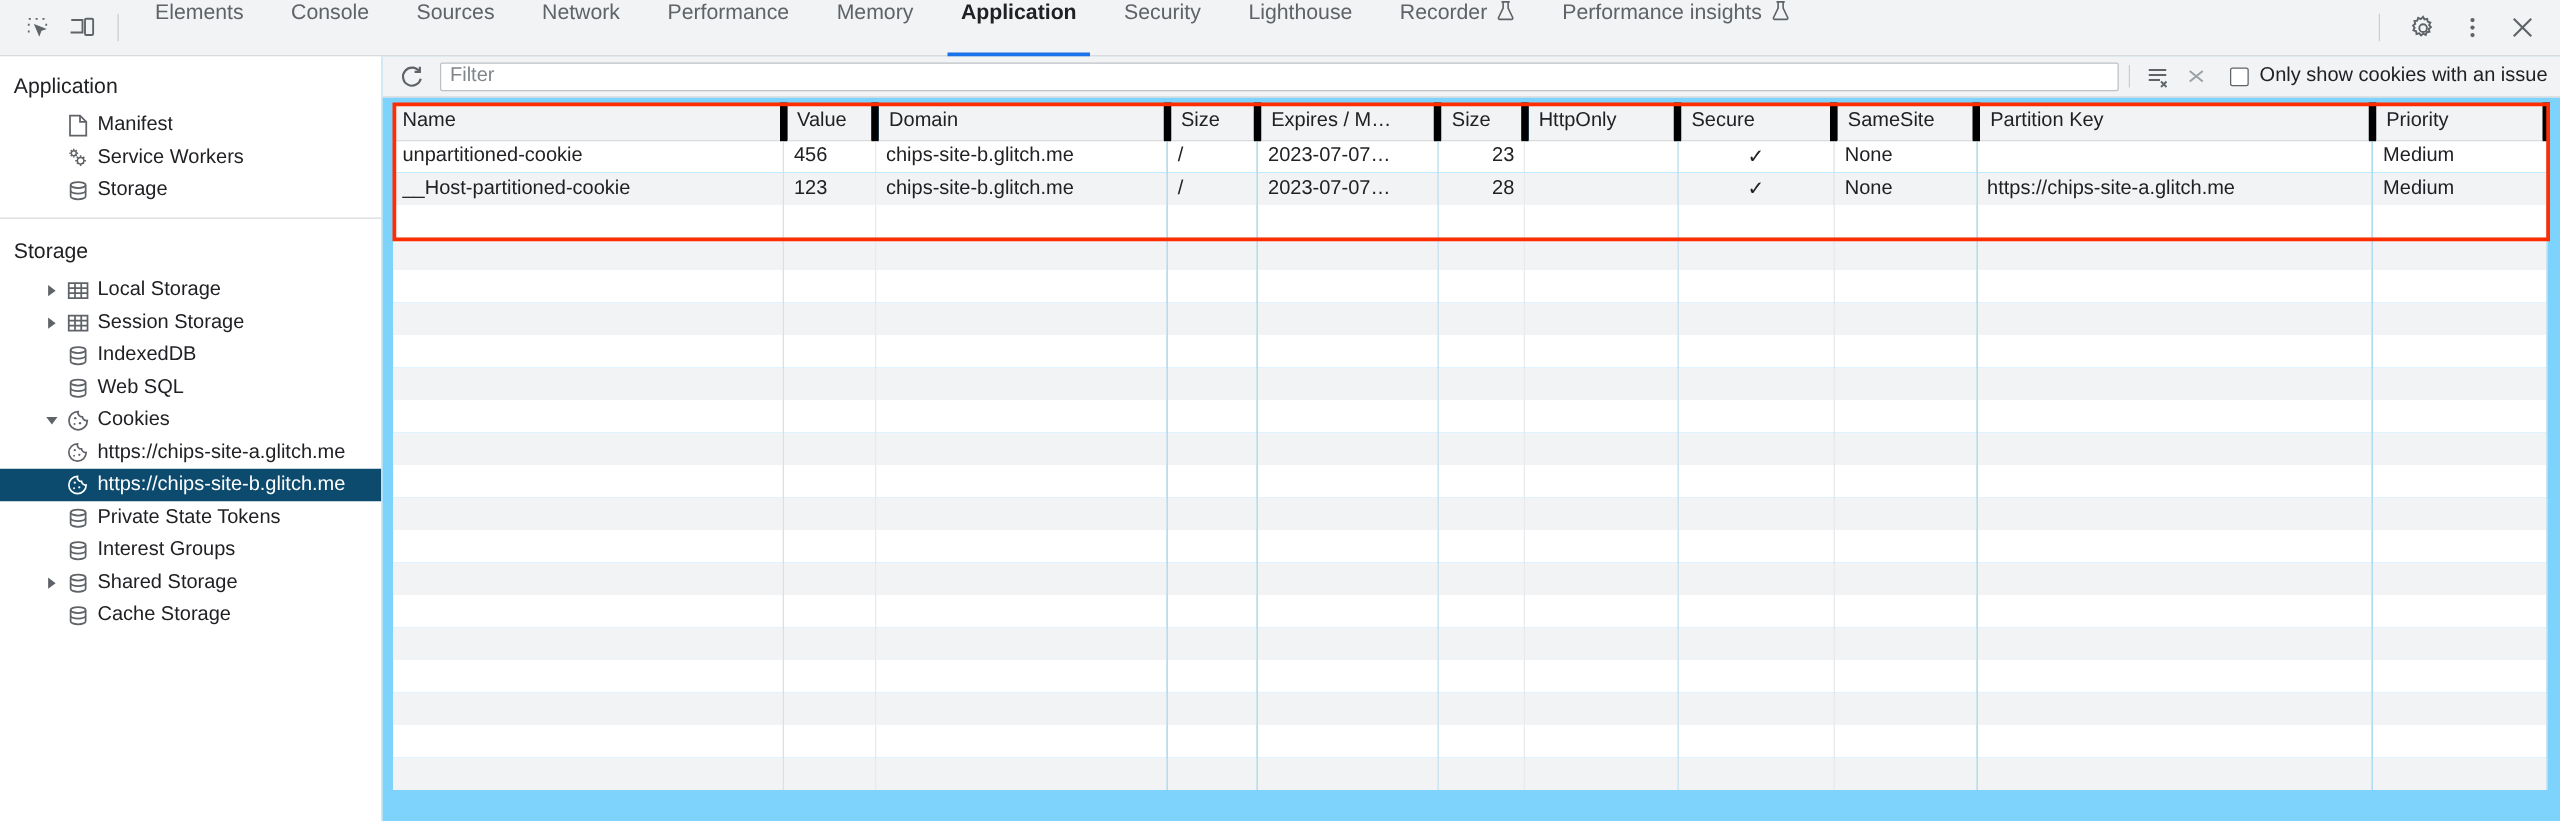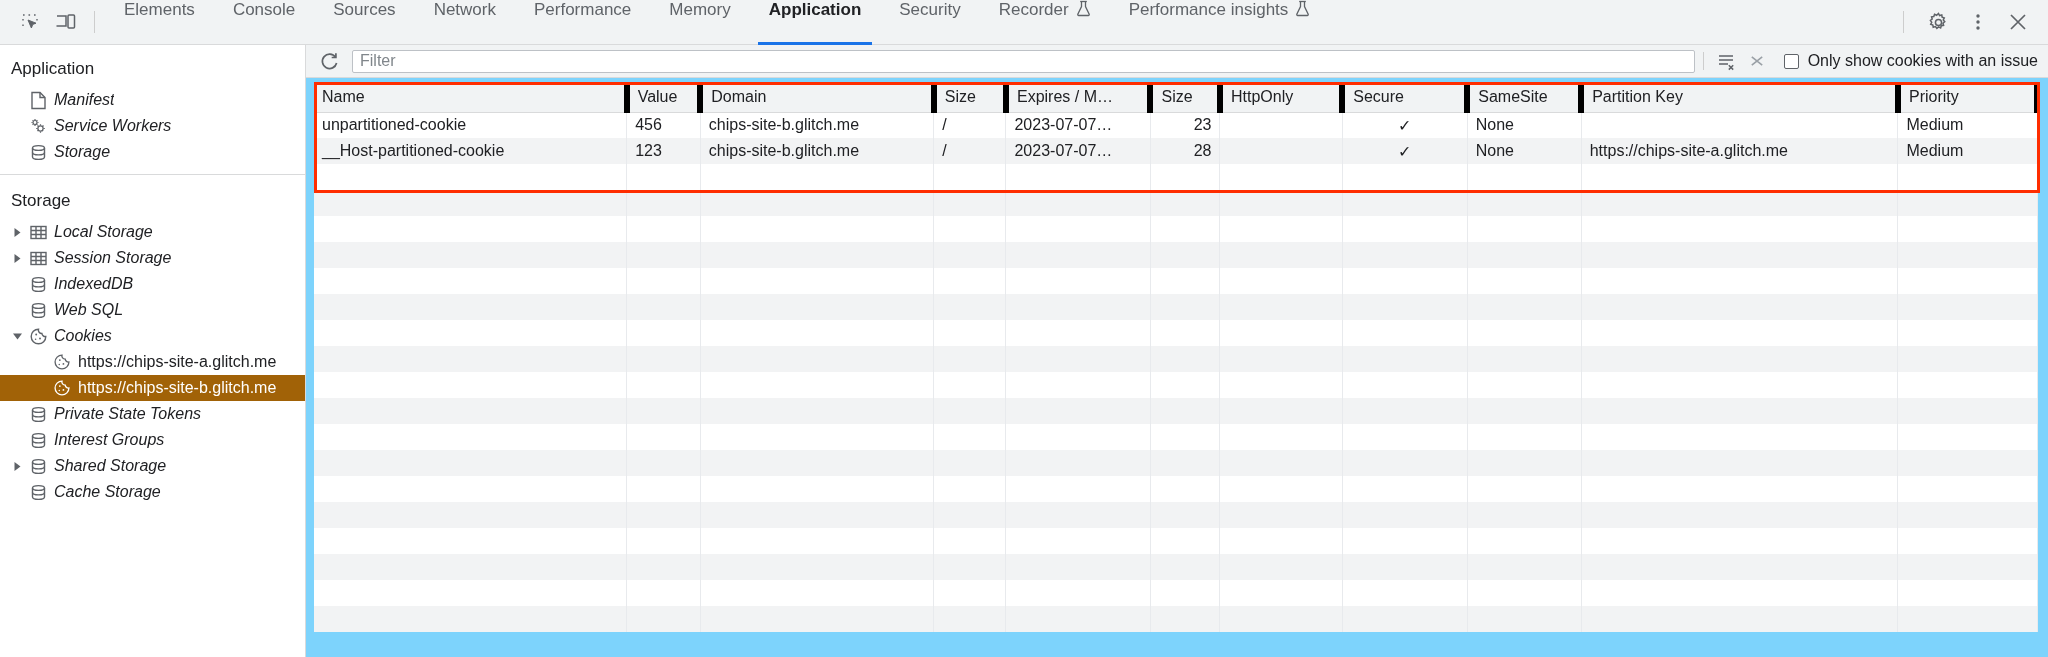--- a/index.html
+++ b/index.html
@@ -73,37 +73,37 @@
     padding: 14px 0 8px 11px;
   }
   .tree-row {
     height: 26px;
     display: flex; align-items: center;
     font-size: 16px;
     color: #202124;
     white-space: nowrap;
     padding-right: 4px;
   }
-  .tree-row.selected { background: #a16207; color: #ffffff; }
+  .tree-row.selected { background: #0c4a6e; color: #ffffff; }
   .twisty {
     width: 18px; min-width: 18px;
     display: flex; align-items: center; justify-content: center;
     color: #5f6368;
     font-size: 0;
   }
   .twisty svg { display: block; }
   .tw-spacer { width: 18px; min-width: 18px; }
   .ico {
     width: 24px; min-width: 24px;
     display: flex; align-items: center; justify-content: center;
     color: #5f6368;
   }
   .tree-row.selected .ico { color: #ffffff; }
   .tree-label { padding-left: 4px; overflow: hidden; text-overflow: ellipsis; }
-  .indent-1 { padding-left: 8px; font-style: italic; }
+  .indent-1 { padding-left: 32px; }
   .indent-2 { padding-left: 32px; }
   .panel-storage { padding-top: 2px; }
 
   
   .content {
     flex: 1;
     display: flex; flex-direction: column;
     min-width: 0;
     background: #7dd3fc;
   }
@@ -240,20 +240,23 @@
         <span>Performance</span>
       </div>
     <div class="tab">
         <span>Memory</span>
       </div>
     <div class="tab active">
         <span>Application</span>
       </div>
     <div class="tab">
         <span>Security</span>
+      </div>
+    <div class="tab">
+        <span>Lighthouse</span>
       </div>
     <div class="tab">
       <span>Recorder</span>
       <span class="flask">
         <svg width="15" height="17" viewBox="0 0 15 17" fill="none" stroke="currentColor" stroke-width="1.3">
           <path d="M5.5 1.5v5L1.8 14.2a1 1 0 0 0 .9 1.3h9.6a1 1 0 0 0 .9-1.3L9.5 6.5v-5"></path>
           <path d="M4.2 1.5h6.6"></path>
         </svg>
       </span>
     </div>

